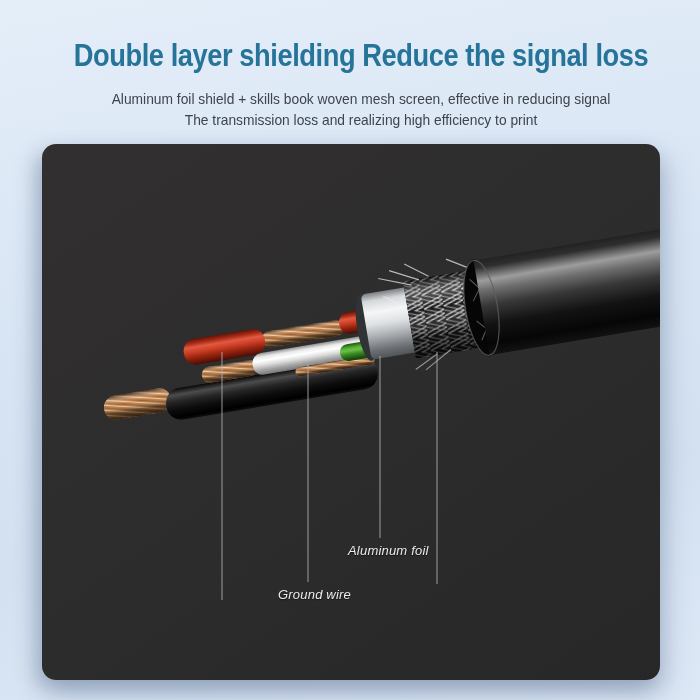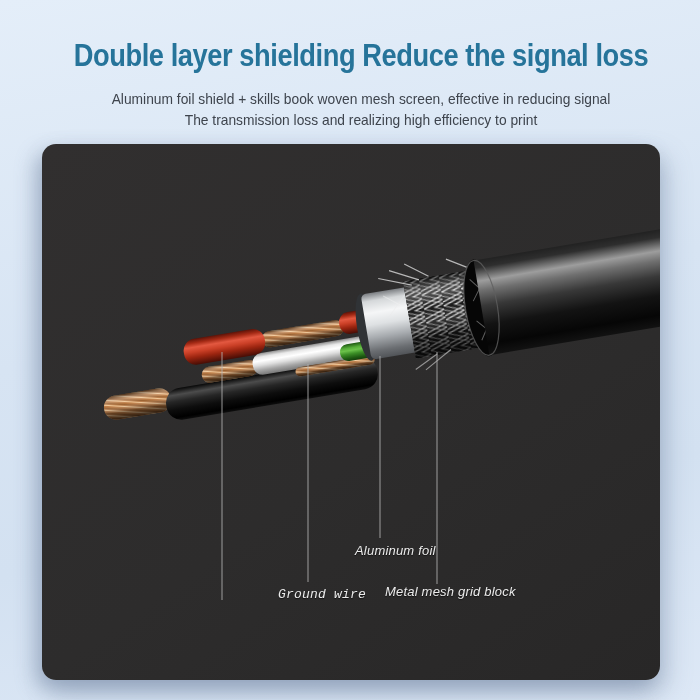--- a/index.html
+++ b/index.html
@@ -28,22 +28,22 @@
     border-radius:14px;overflow:hidden;
     box-shadow:-7px 9px 20px rgba(105,125,155,.45),7px 12px 24px rgba(105,125,155,.35);
   }
   .cable-svg{position:absolute;left:0;top:0;width:618px;height:536px;display:block;}
   .part-label{
     position:absolute;color:#ececec;
     font-style:italic;font-size:13px;line-height:16px;
     letter-spacing:.2px;white-space:nowrap;text-shadow:0 1px 1px rgba(0,0,0,.6);
   }
   .lbl-tin{left:108px;top:459px;}
-  .lbl-ground{left:236px;top:443px;font-family:Liberation Mono, monospace;}
-  .lbl-foil{left:313px;top:399px;}
+  .lbl-ground{left:236px;top:443px;}
+  .lbl-foil{left:306px;top:399px;}
   .lbl-mesh{left:343px;top:440px;}
 </style>
 </head>
 <body>
 
 <div class="page">
 
   <div class="header">
     <h1 class="title">Double layer shielding Reduce the signal loss</h1>
     <div class="subtitle">
@@ -181,16 +181,15 @@
       <g stroke="#b2b2b2" stroke-width="1" opacity="0.85">
         <line x1="180" y1="208" x2="180" y2="456"></line>
         <line x1="266" y1="220" x2="266" y2="438"></line>
         <line x1="338" y1="212" x2="338" y2="394"></line>
         <line x1="395" y1="208" x2="395" y2="440"></line>
       </g>
     </svg>
 
     <div class="part-label lbl-ground">Ground wire</div>
     <div class="part-label lbl-foil">Aluminum foil</div>
-    <div class="part-label lbl-mesh">Metal mesh grid block</div>
   </div>
 
 </div>
 
 </body></html>

